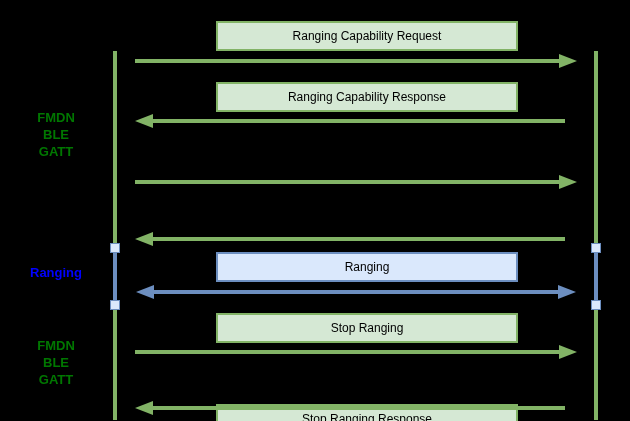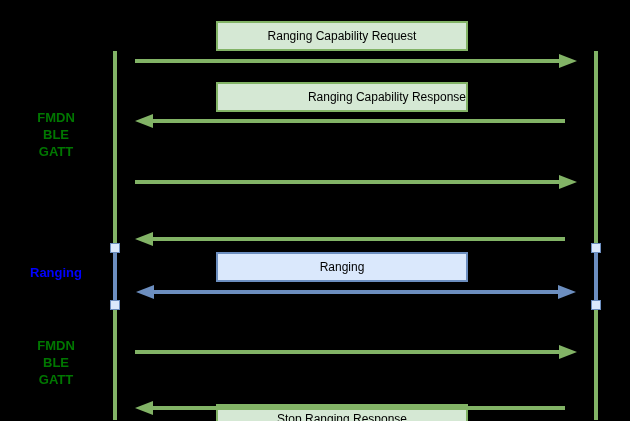--- a/index.html
+++ b/index.html
@@ -27,27 +27,27 @@
     position:absolute;left:14px;width:84px;text-align:center;
     font-weight:bold;font-size:13px;line-height:17px;
   }
   .side-label.green{color:#007700;}
   .side-label.blue{color:#0000ff;}
   .lbl-top{top:109px;}
   .lbl-mid{top:264px;}
   .lbl-bot{top:337px;}
   
   .msg-box{
-    position:absolute;left:216px;width:252px;height:30px;box-sizing:border-box;
+    position:absolute;left:216px;width:302px;height:30px;box-sizing:border-box;
     display:flex;align-items:center;justify-content:center;
     font-size:12px;color:#000000;
   }
   .msg-box.green{background:#d5e8d4;border:2px solid #82b366;}
   .msg-box.blue{background:#dae8fc;border:2px solid #6c8ebf;}
-  .b1{top:21px;} .b2{top:82px;justify-content:flex-end;} .b3{top:143px;} .b4{top:197px;}
+  .b1{top:21px;} .b2{top:82px;} .b3{top:143px;} .b4{top:197px;}
   .b5{top:252px;} .b6{top:313px;} .b7{top:368px;margin-top:36px;}
   
   .arrow-line{position:absolute;height:4px;}
   .arrow-line.green{background:#82b366;}
   .arrow-line.blue{background:#6c8ebf;}
   .head{position:absolute;width:0;height:0;border-top:7px solid transparent;border-bottom:7px solid transparent;}
   .head.rt.green{border-left:18px solid #82b366;}
   .head.lt.green{border-right:18px solid #82b366;}
   .head.rt.blue{border-left:18px solid #6c8ebf;}
   .head.lt.blue{border-right:18px solid #6c8ebf;}
@@ -113,20 +113,23 @@
   <div class="arrow-line green line-l a4"></div>
   <div class="head lt green h4 hx-left"></div>
 
   <div class="msg-box blue b5">
     <span>Ranging</span>
   </div>
   <div class="arrow-line blue line-b a5"></div>
   <div class="head lt blue h5 hx-bleft"></div>
   <div class="head rt blue h5 hx-bright"></div>
 
+  <div class="msg-box green b6">
+    <span>Stop Ranging</span>
+  </div>
   <div class="arrow-line green line-r a6"></div>
   <div class="head rt green h6 hx-right"></div>
 
   <div class="msg-box green b7">
     <span>Stop Ranging Response</span>
   </div>
   <div class="arrow-line green line-l a7"></div>
   <div class="head lt green h7 hx-left"></div>
 
 </div>

